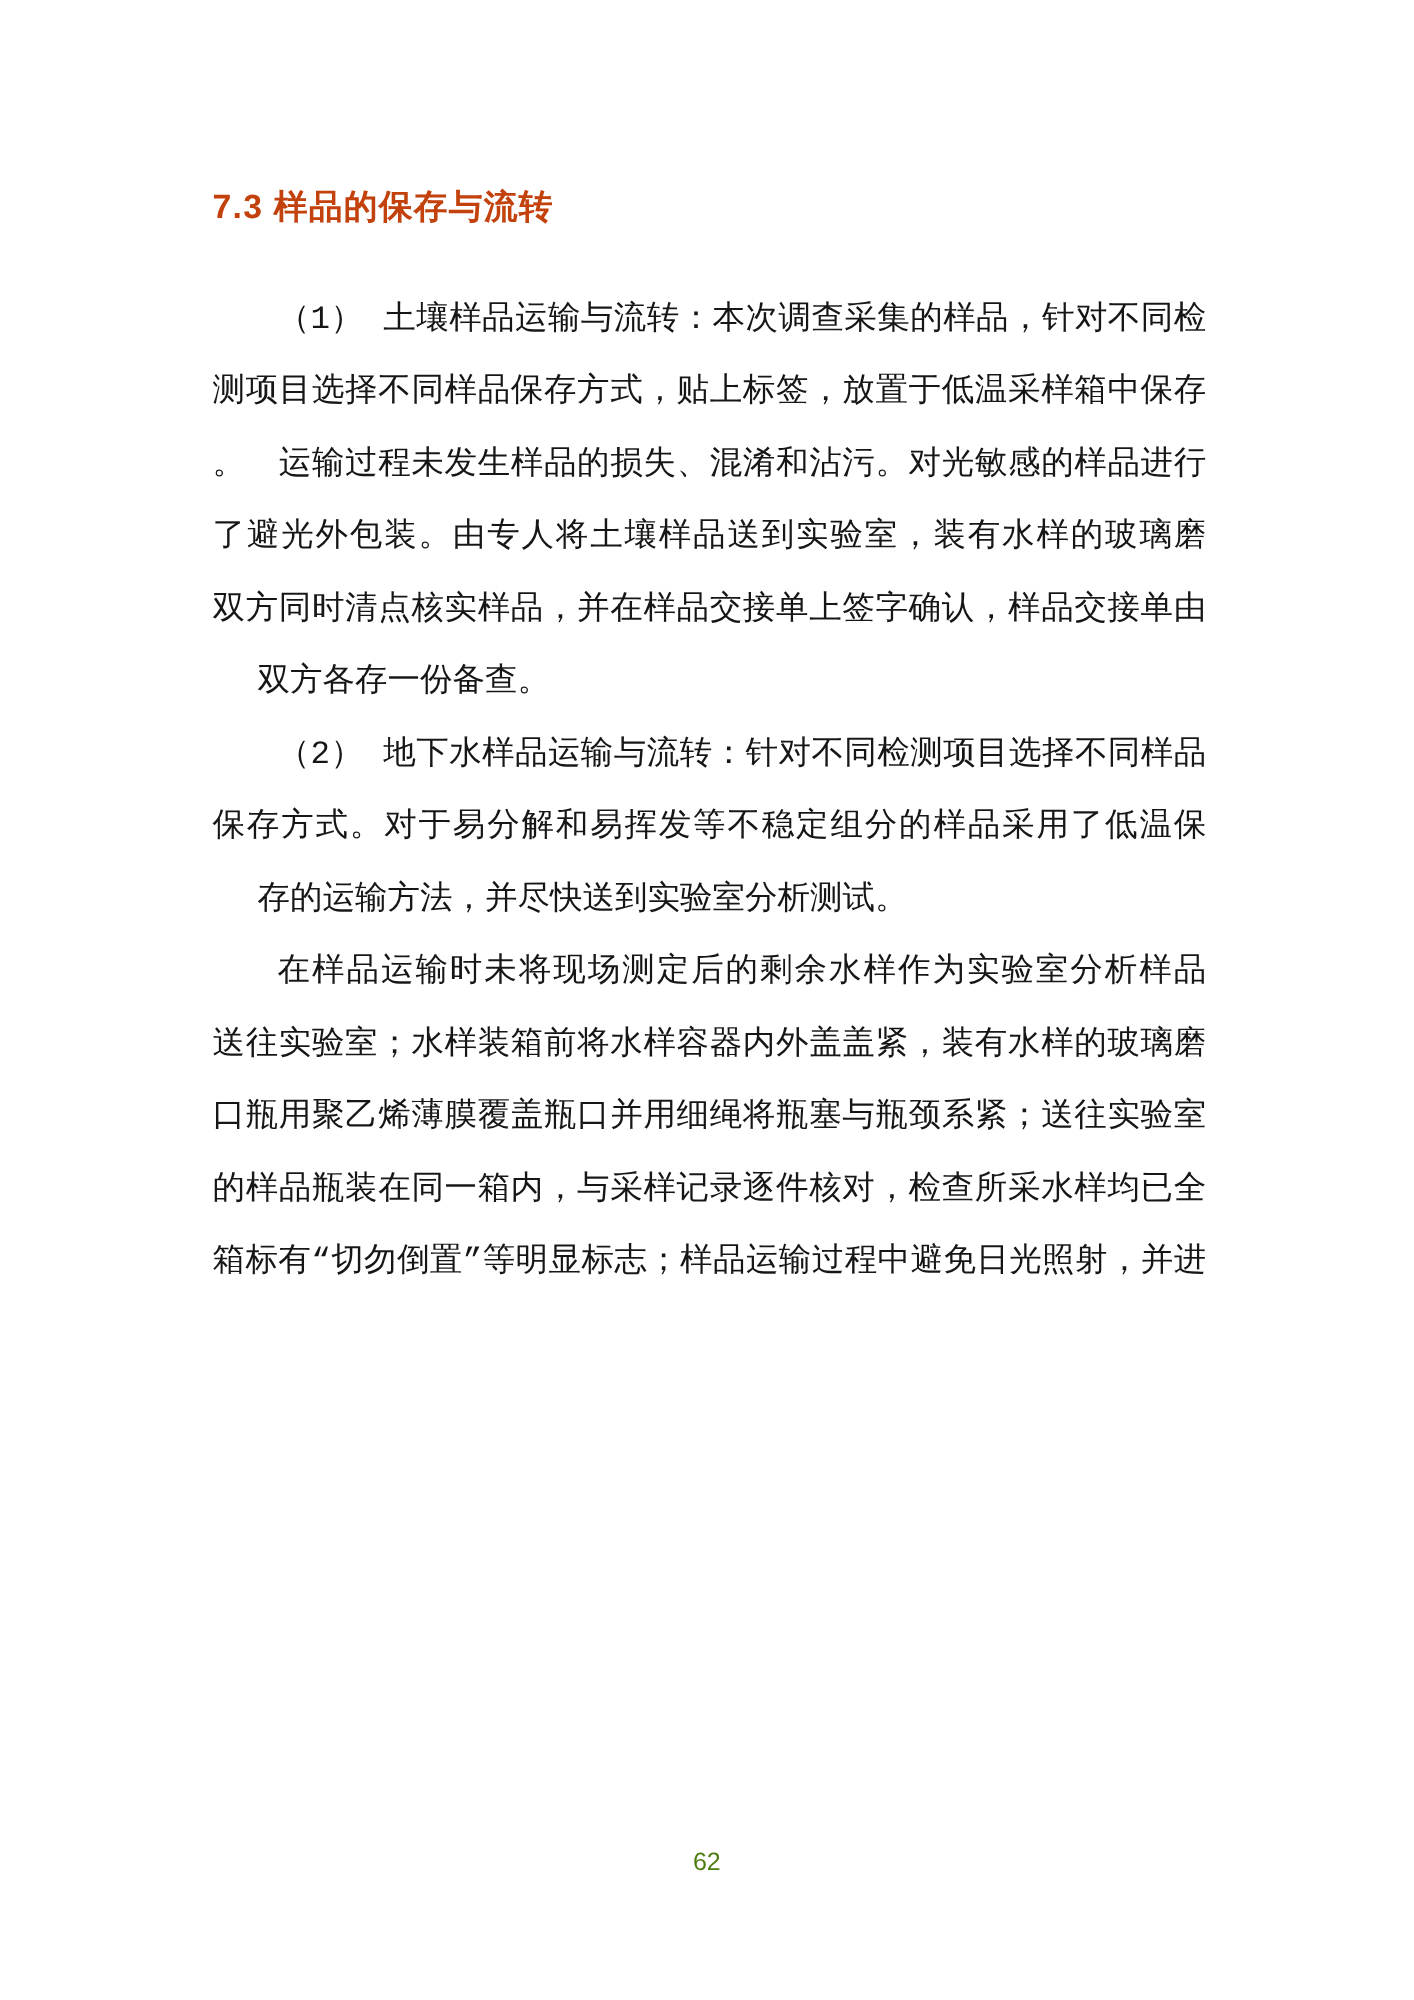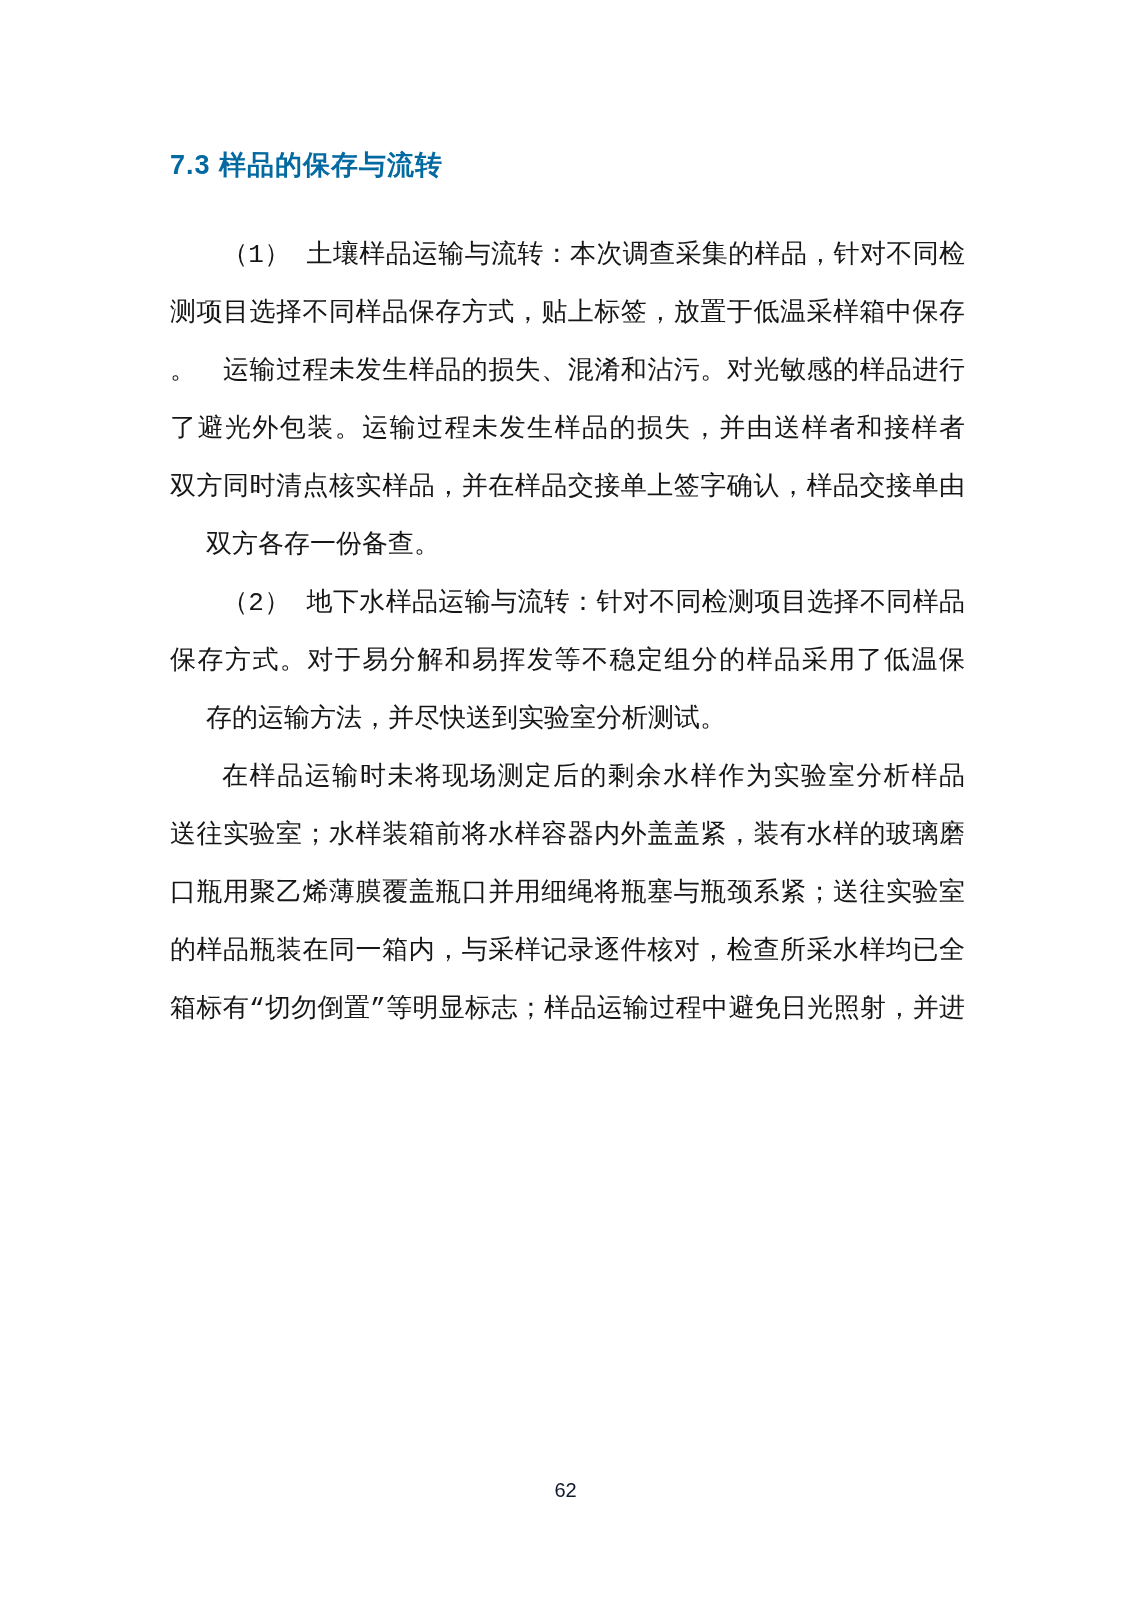--- a/index.html
+++ b/index.html
@@ -22,21 +22,21 @@
     top: 148px;
     width: 795px;
   }
   h1.heading {
     margin: 0 0 44px 0;
     font-family: "Liberation Sans", "DejaVu Sans", sans-serif;
     font-weight: 700;
     font-size: 27px;
     line-height: 34px;
     letter-spacing: 1px;
-    color: #0369a1;
+    color: #c2410c;
   }
   .paragraph {
     margin: 0;
     font-family: Liberation Mono, monospace;
   }
   .paragraph.spaced {
     margin-top: 20px;
   }
   .line {
     font-size: 26px;
@@ -55,35 +55,35 @@
   }
   .page-number {
     position: absolute;
     left: 0;
     right: 0;
     top: 1478px;
     text-align: center;
     font-family: "Liberation Sans", "DejaVu Sans", sans-serif;
     font-size: 20px;
     line-height: 24px;
-    color: #0f172a;
+    color: #4d7c0f;
   }
 </style>
 </head>
 <body>
 
 <div class="page">
   <div class="content">
     <h1 class="heading">7.3 样品的保存与流转</h1>
     <div>
         <div class="paragraph">
           <div class="line first">（1） 土壤样品运输与流转：本次调查采集的样品，针对不同检</div>
           <div class="line">测项目选择不同样品保存方式，贴上标签，放置于低温采样箱中保存</div>
           <div class="line">。　运输过程未发生样品的损失、混淆和沾污。对光敏感的样品进行</div>
-          <div class="line">了避光外包装。运输过程未发生样品的损失，并由送样者和接样者</div>
+          <div class="line">了避光外包装。由专人将土壤样品送到实验室，装有水样的玻璃磨</div>
           <div class="line">双方同时清点核实样品，并在样品交接单上签字确认，样品交接单由</div>
           <div class="line end">双方各存一份备查。</div>
         </div>
         <div class="paragraph">
           <div class="line first">（2） 地下水样品运输与流转：针对不同检测项目选择不同样品</div>
           <div class="line">保存方式。对于易分解和易挥发等不稳定组分的样品采用了低温保</div>
           <div class="line end">存的运输方法，并尽快送到实验室分析测试。</div>
         </div>
         <div class="paragraph">
           <div class="line first">在样品运输时未将现场测定后的剩余水样作为实验室分析样品</div>

